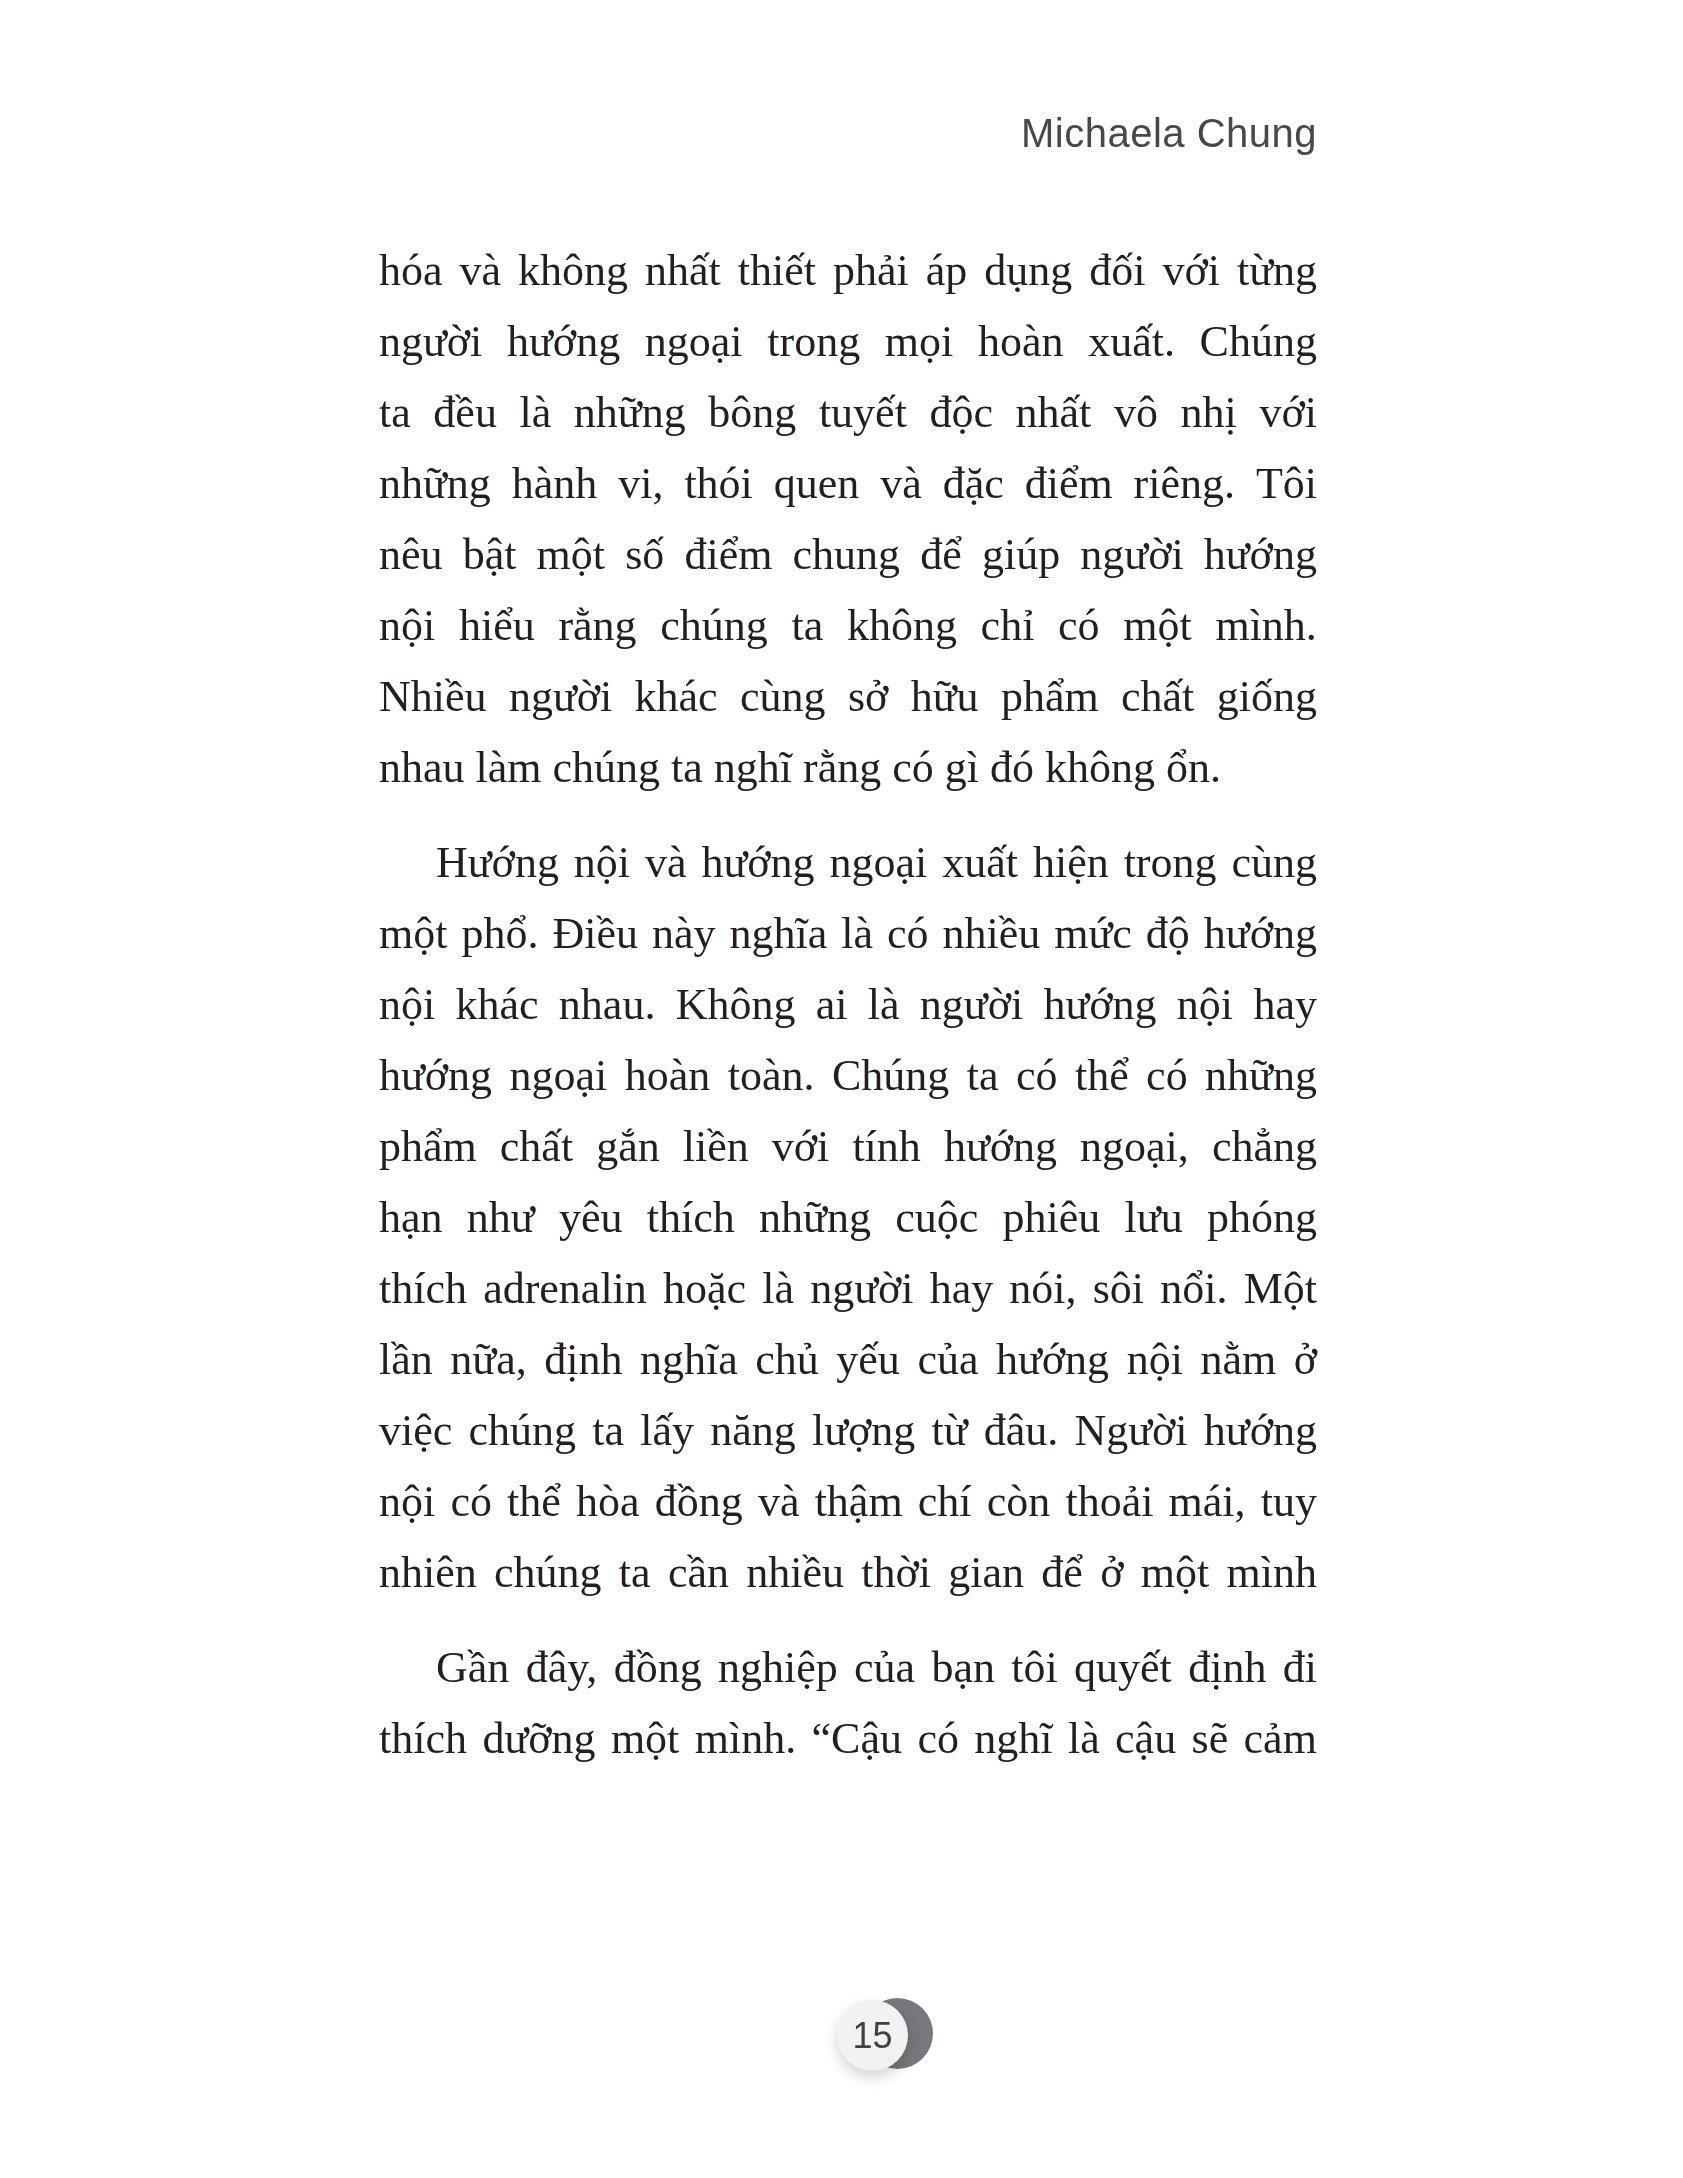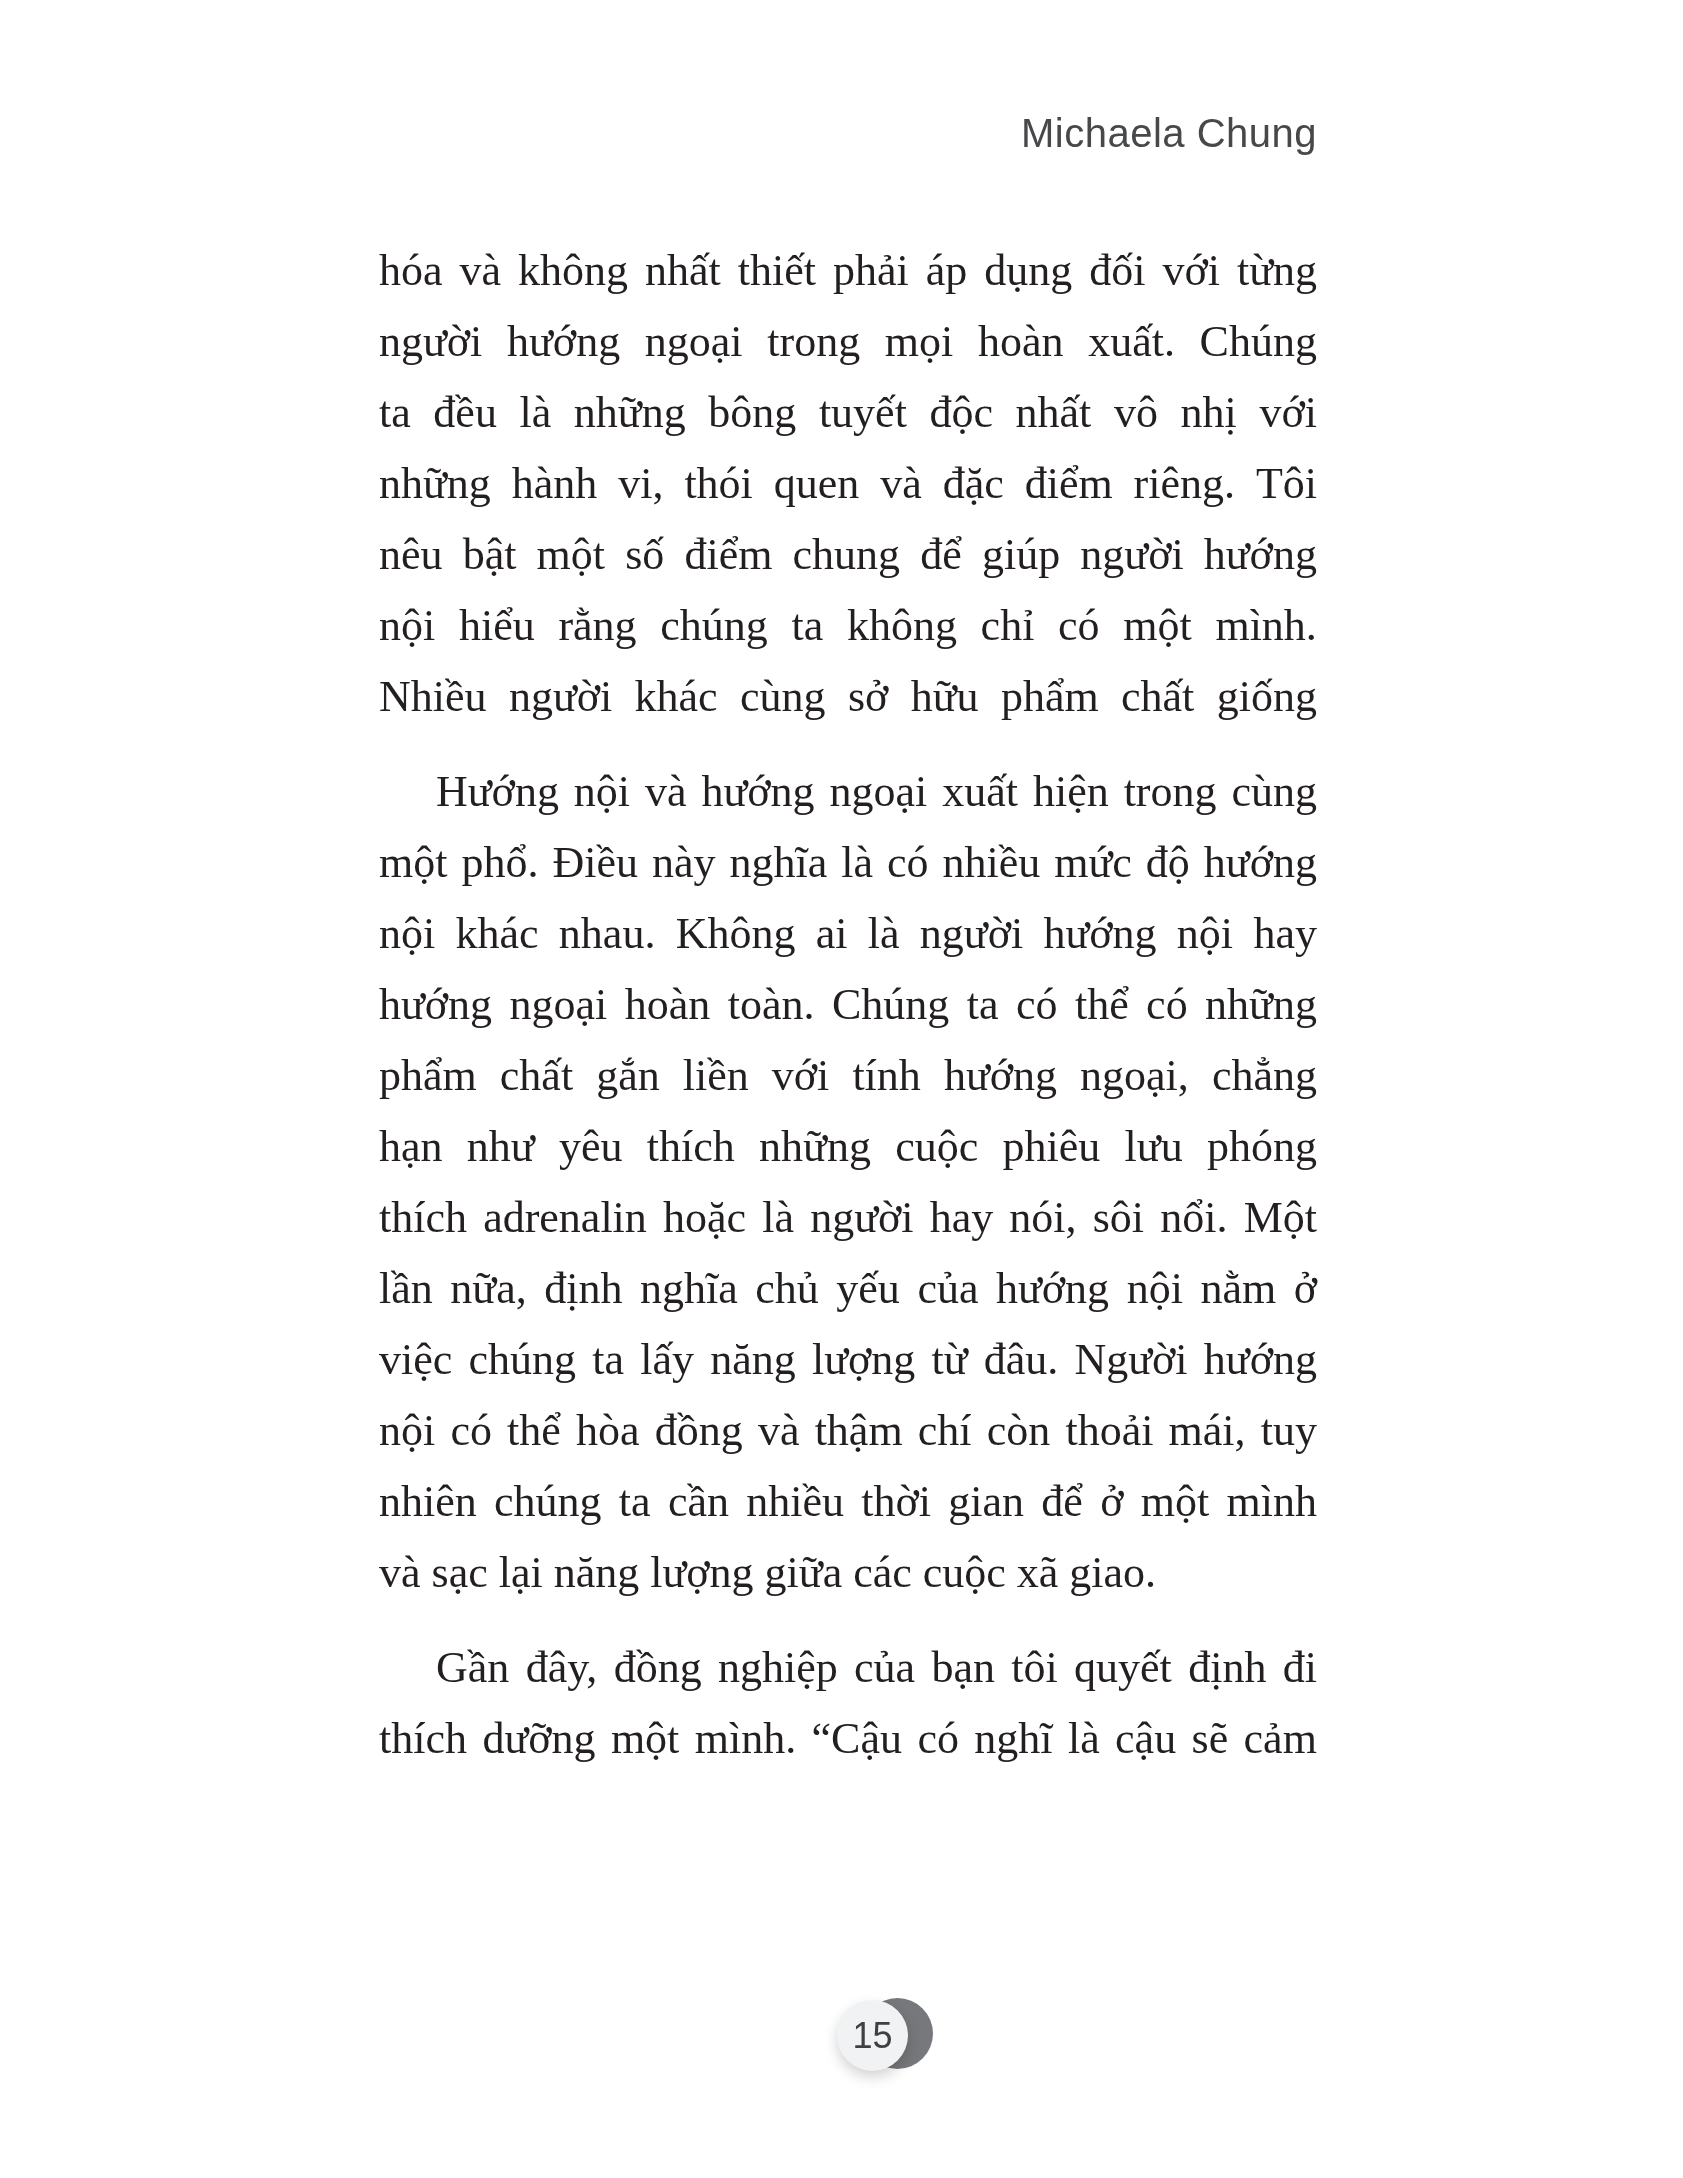--- a/index.html
+++ b/index.html
@@ -159,20 +159,21 @@
           <span>Nhiều</span>
           <span>người</span>
           <span>khác</span>
           <span>cùng</span>
           <span>sở</span>
           <span>hữu</span>
           <span>phẩm</span>
           <span>chất</span>
           <span>giống</span>
         </div>
+        <div class="line last">nhau làm chúng ta nghĩ rằng có gì đó không ổn.</div>
       </div>
       <div class="para">
         <div class="line indent">
           <span>Hướng</span>
           <span>nội</span>
           <span>và</span>
           <span>hướng</span>
           <span>ngoại</span>
           <span>xuất</span>
           <span>hiện</span>
@@ -295,21 +296,20 @@
           <span>ta</span>
           <span>cần</span>
           <span>nhiều</span>
           <span>thời</span>
           <span>gian</span>
           <span>để</span>
           <span>ở</span>
           <span>một</span>
           <span>mình</span>
         </div>
-        <div class="line last">và sạc lại năng lượng giữa các cuộc xã giao.</div>
       </div>
       <div class="para">
         <div class="line indent">
           <span>Gần</span>
           <span>đây,</span>
           <span>đồng</span>
           <span>nghiệp</span>
           <span>của</span>
           <span>bạn</span>
           <span>tôi</span>

